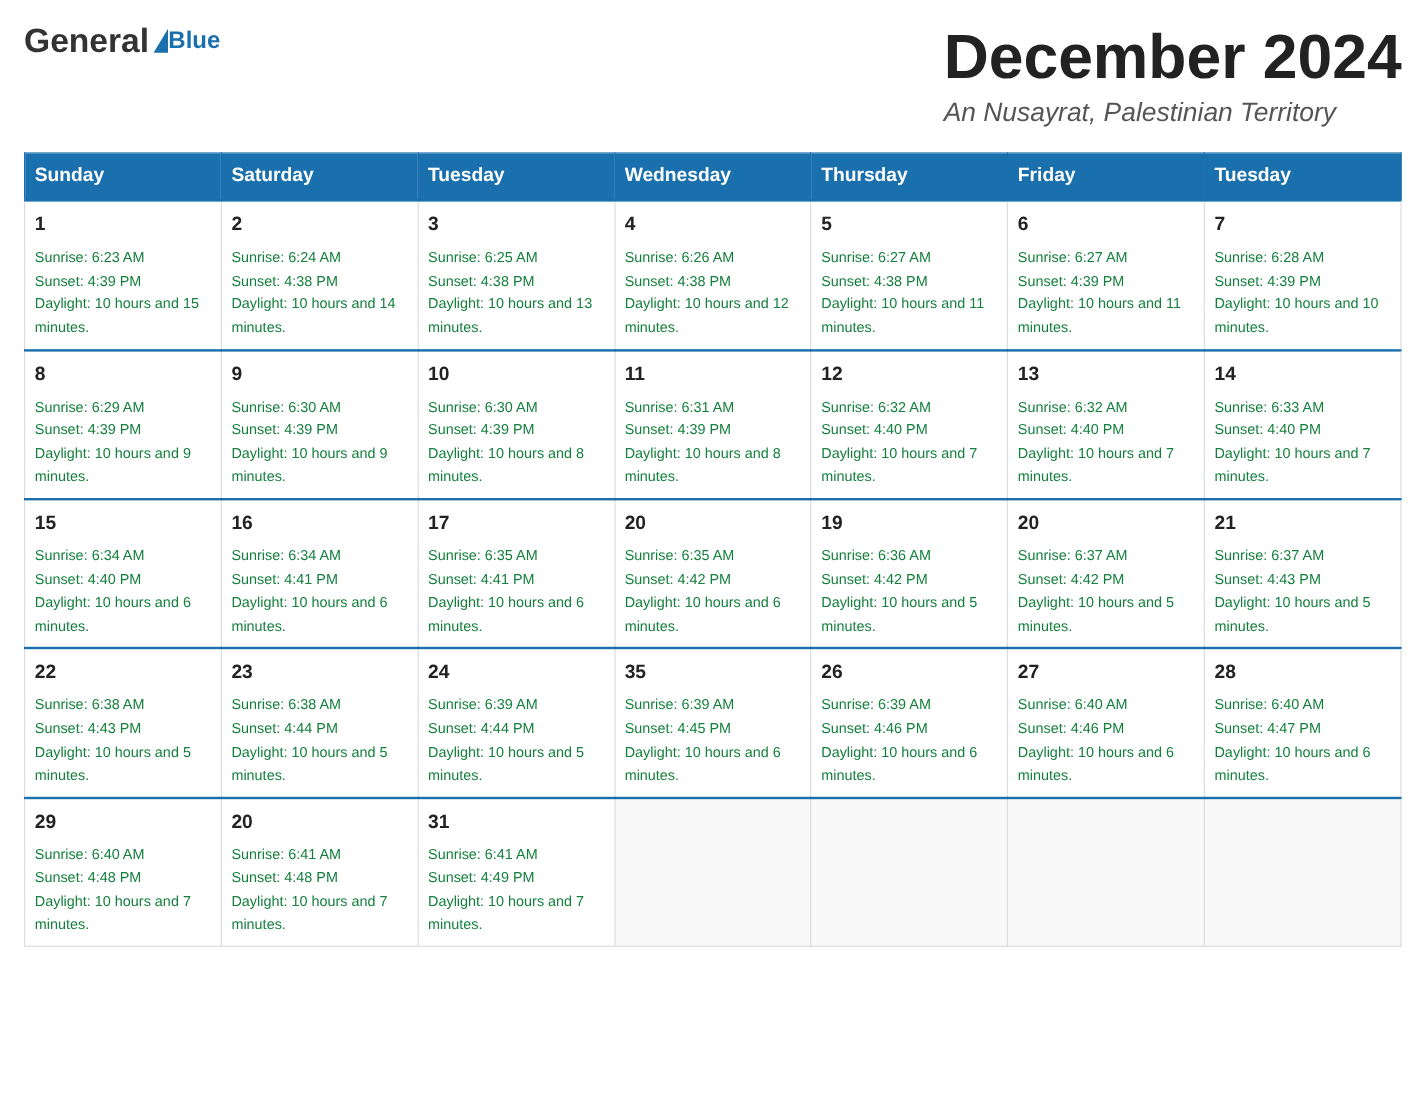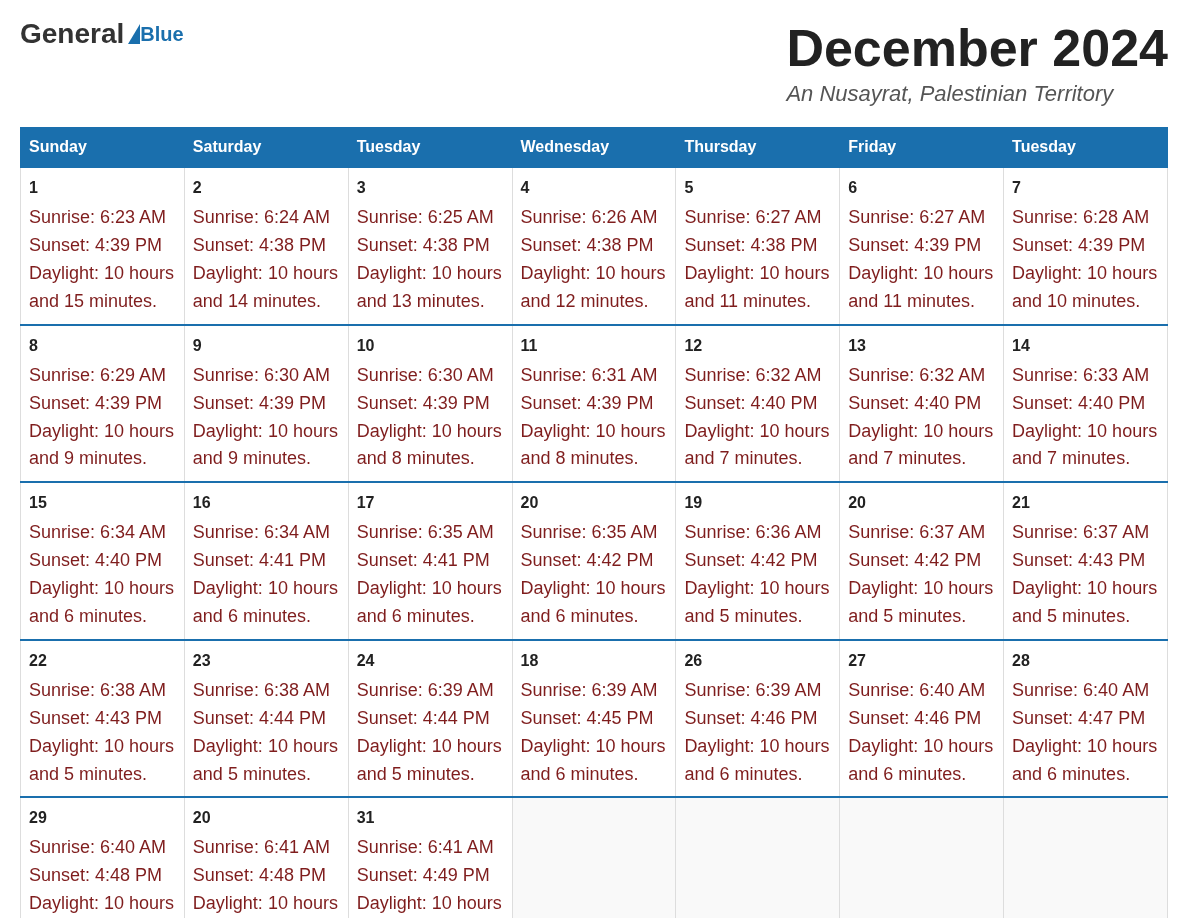--- a/index.html
+++ b/index.html
@@ -83,22 +83,22 @@
       border-top: 2px solid #1a6fad;
     }
     .day-number {
       font-size: 16px;
       font-weight: bold;
       color: #222;
       display: block;
       margin-bottom: 4px;
     }
     .day-info {
-      font-size: 18px;
-      color: #7f1d1d;
+      font-size: 12px;
+      color: #15803d;
       line-height: 1.55;
       text-align: right;
     }
   </style>
 </head>
 <body>
 
 <div class="header">
   <div class="logo">
     <div class="logo-row">
@@ -225,21 +225,21 @@
         </td>
         <td>
           <span class="day-number">23</span>
           <span class="day-info">Sunrise: 6:38 AM<br>Sunset: 4:44 PM<br>Daylight: 10 hours and 5 minutes.</span>
         </td>
         <td>
           <span class="day-number">24</span>
           <span class="day-info">Sunrise: 6:39 AM<br>Sunset: 4:44 PM<br>Daylight: 10 hours and 5 minutes.</span>
         </td>
         <td>
-          <span class="day-number">18</span>
+          <span class="day-number">35</span>
           <span class="day-info">Sunrise: 6:39 AM<br>Sunset: 4:45 PM<br>Daylight: 10 hours and 6 minutes.</span>
         </td>
         <td>
           <span class="day-number">26</span>
           <span class="day-info">Sunrise: 6:39 AM<br>Sunset: 4:46 PM<br>Daylight: 10 hours and 6 minutes.</span>
         </td>
         <td>
           <span class="day-number">27</span>
           <span class="day-info">Sunrise: 6:40 AM<br>Sunset: 4:46 PM<br>Daylight: 10 hours and 6 minutes.</span>
         </td>

